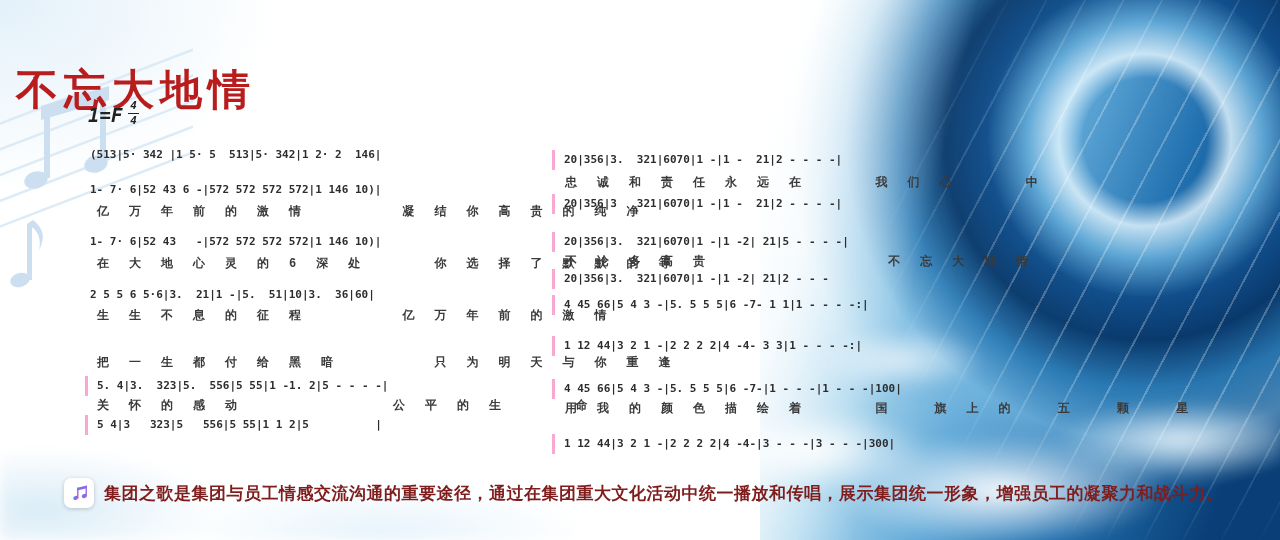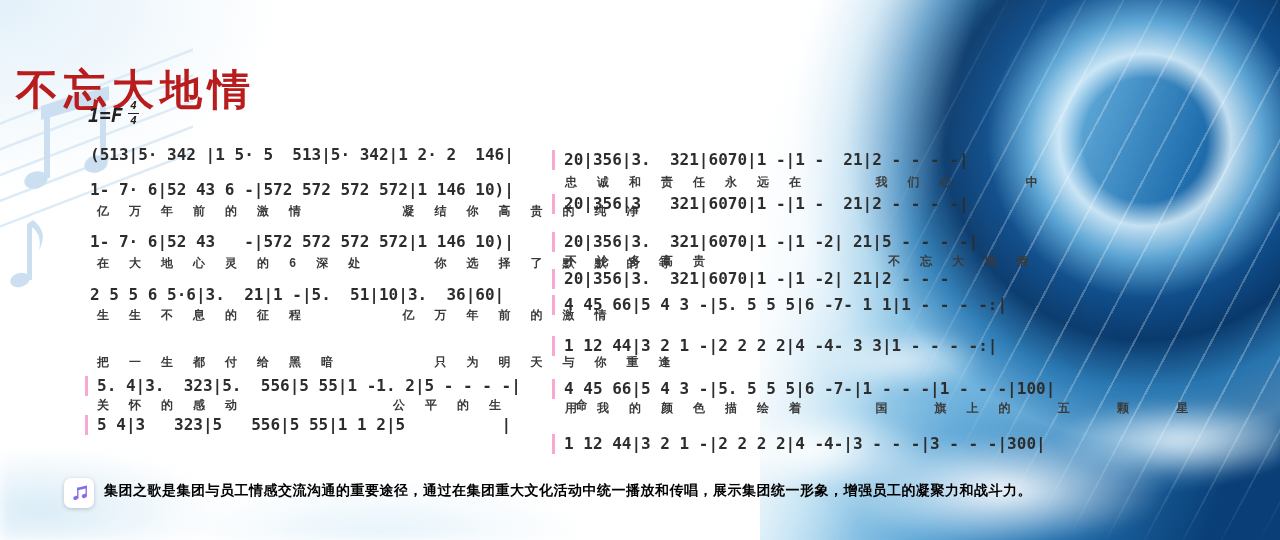--- a/index.html
+++ b/index.html
@@ -39,31 +39,31 @@
   .title{position:absolute;top:46px;left:0;width:100%;margin:16px;text-align:left;
     font-size:42px;font-weight:900;color:#b91c1c;letter-spacing:6px;}
   .keysig{position:absolute;left:88px;top:100px;font-family:"DejaVu Sans Mono",monospace;
     font-size:19px;font-weight:700;color:#222;font-style:italic;}
   .frac{display:inline-block;vertical-align:-2px;text-align:center;font-size:11px;line-height:1.05;
     margin-left:6px;font-weight:700;}
   .frac .num{display:block;border-bottom:1.5px solid #222;padding:0 2px 1px;}
   .frac .den{display:block;padding-top:1px;}
   .tempo{position:absolute;left:88px;top:127px;font-size:14px;font-weight:700;color:#222;letter-spacing:2px;}
 
-  .m{position:absolute;font-family:"DejaVu Sans Mono",monospace;font-size:16px;line-height:20px;
+  .m{position:absolute;font-family:"DejaVu Sans Mono",monospace;font-size:11px;line-height:20px;
      font-weight:700;color:#2d2d2d;white-space:pre;}
   .barred{border-left:3px solid #f9a8d4;padding-left:9px;}
   .ly{position:absolute;font-size:12px;line-height:15px;font-weight:700;color:#3a3a3a;
       white-space:pre;letter-spacing:20px;font-family:Liberation Mono, monospace;}
 
   
   .footer-icon{position:absolute;left:64px;top:478px;width:30px;height:30px;border-radius:7px;
     background:#fff;box-shadow:0 1px 4px rgba(0,0,0,.2);display:flex;align-items:center;justify-content:center;}
-  .footer-text{position:absolute;left:104px;top:482px;width:1120px;font-size:14px;font-weight:700;
-    color:#000000;letter-spacing:.5px;}
+  .footer-text{position:absolute;left:104px;top:482px;width:1120px;font-size:17px;font-weight:700;
+    color:#7f1d1d;letter-spacing:.5px;}
 </style>
 </head>
 <body>
 
 <div class="stage">
 
   <div class="ocean"></div>
   <div class="streaks"></div>
   <div class="foam"></div>
   <div class="wash"></div>

